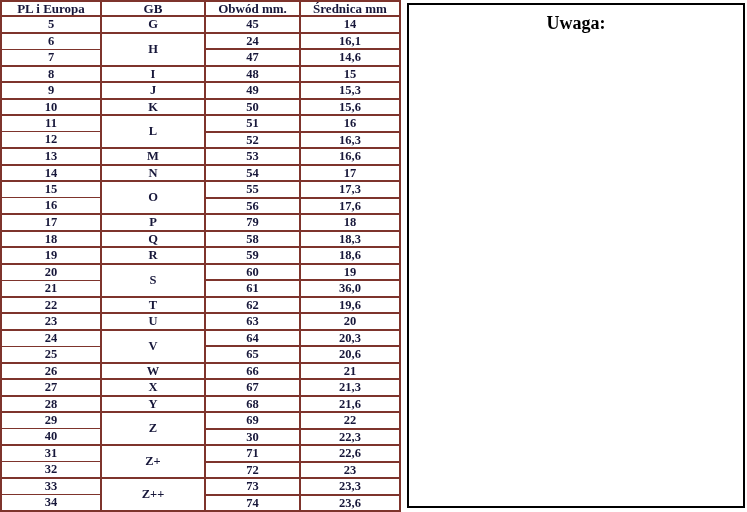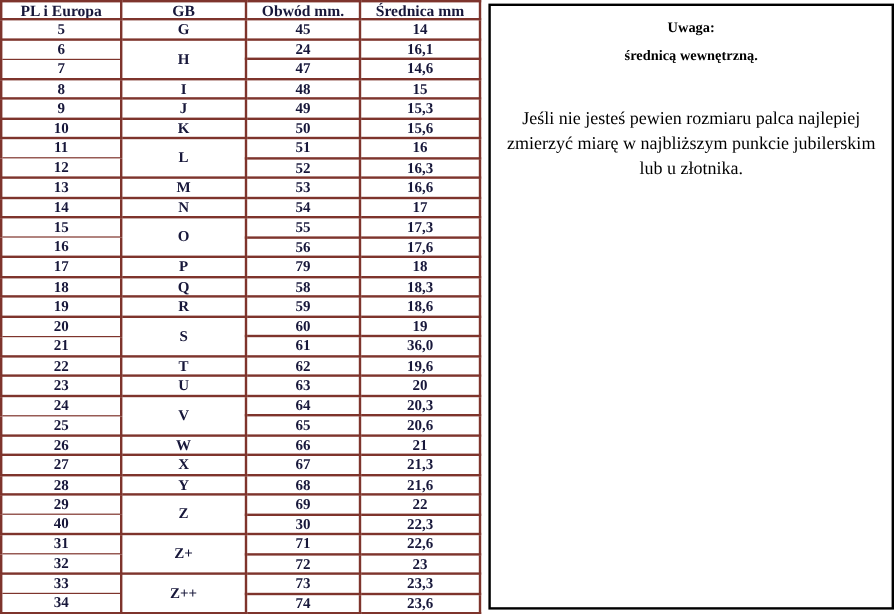--- a/index.html
+++ b/index.html
@@ -41,21 +41,21 @@
     position: absolute; left: 407px; top: 3px;
     width: 338px; height: 505px;
     box-sizing: border-box;
     border: 2px solid var(--panel-border, #000000);
     color: var(--panel-text, #000000);
     text-align: center;
   }
   .note-heading {
     margin-top: 7px;
     font-weight: bold;
-    font-size: 12px;
+    font-size: 18px;
     line-height: 23px;
   }
   .note-heading div { margin: 0; }
   .note-para-1 {
     margin: 84px 2px 0;
     font-size: 15px;
     line-height: 21px;
   }
   .note-para-2 {
     margin: 31px 4px 0;
@@ -253,16 +253,14 @@
         <td class="thin-top">34</td>
         <td>74</td>
         <td>23,6</td>
       </tr>
     </tbody>
 </table>
 
 <div class="note-panel">
   <div class="note-heading">
     <div>Uwaga:</div>
-    <div>średnicą wewnętrzną.</div>
   </div>
-  <div class="note-para-2">Jeśli nie jesteś pewien rozmiaru palca najlepiej zmierzyć miarę w najbliższym punkcie jubilerskim lub u złotnika.</div>
 </div>
 
 </body></html>

